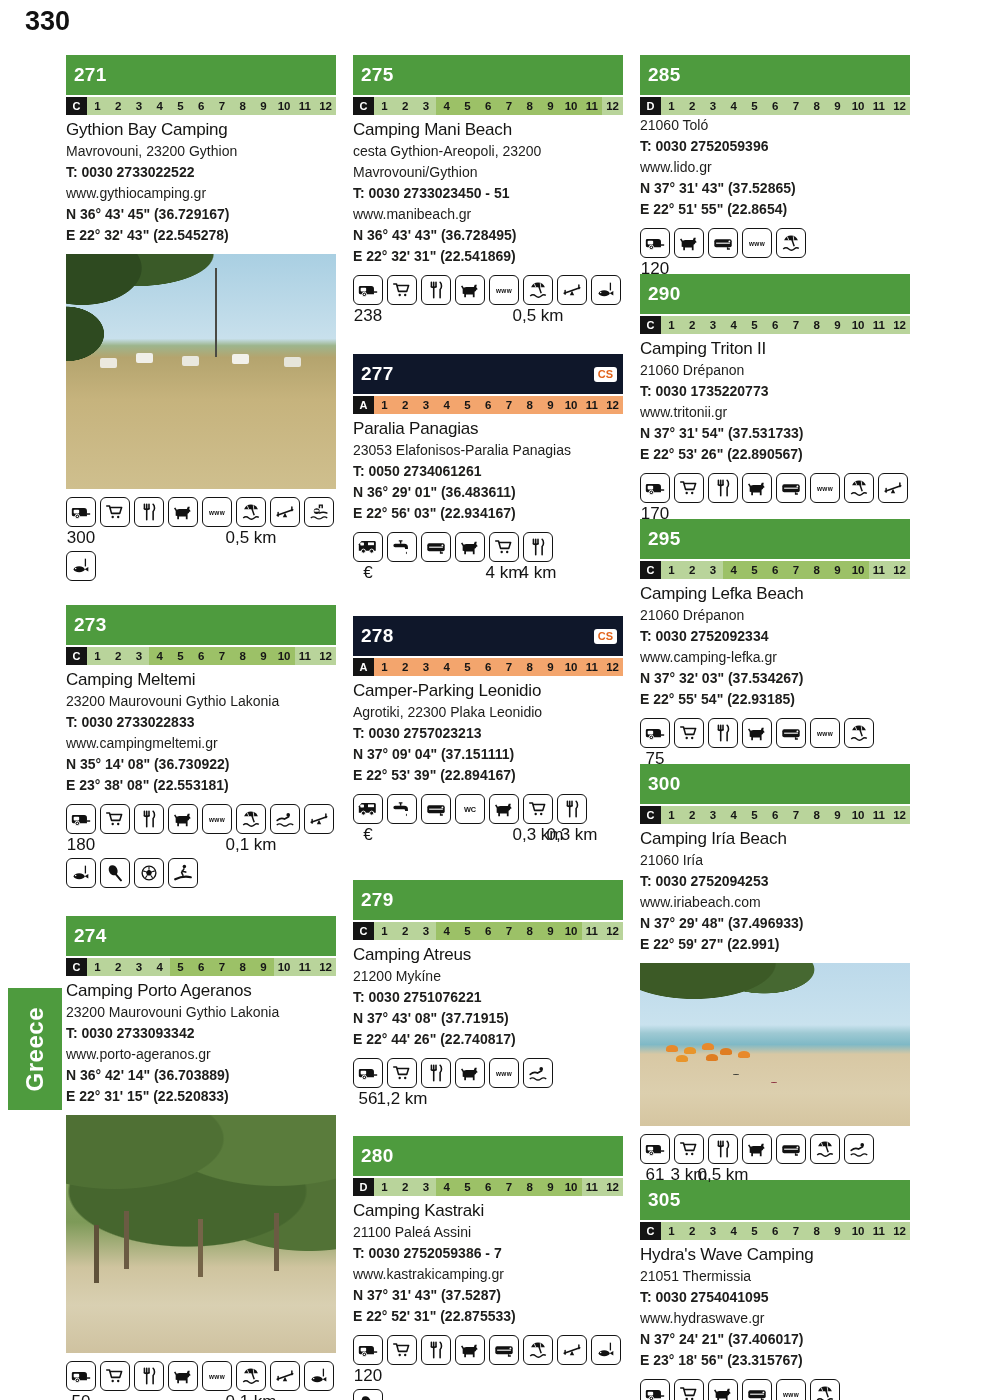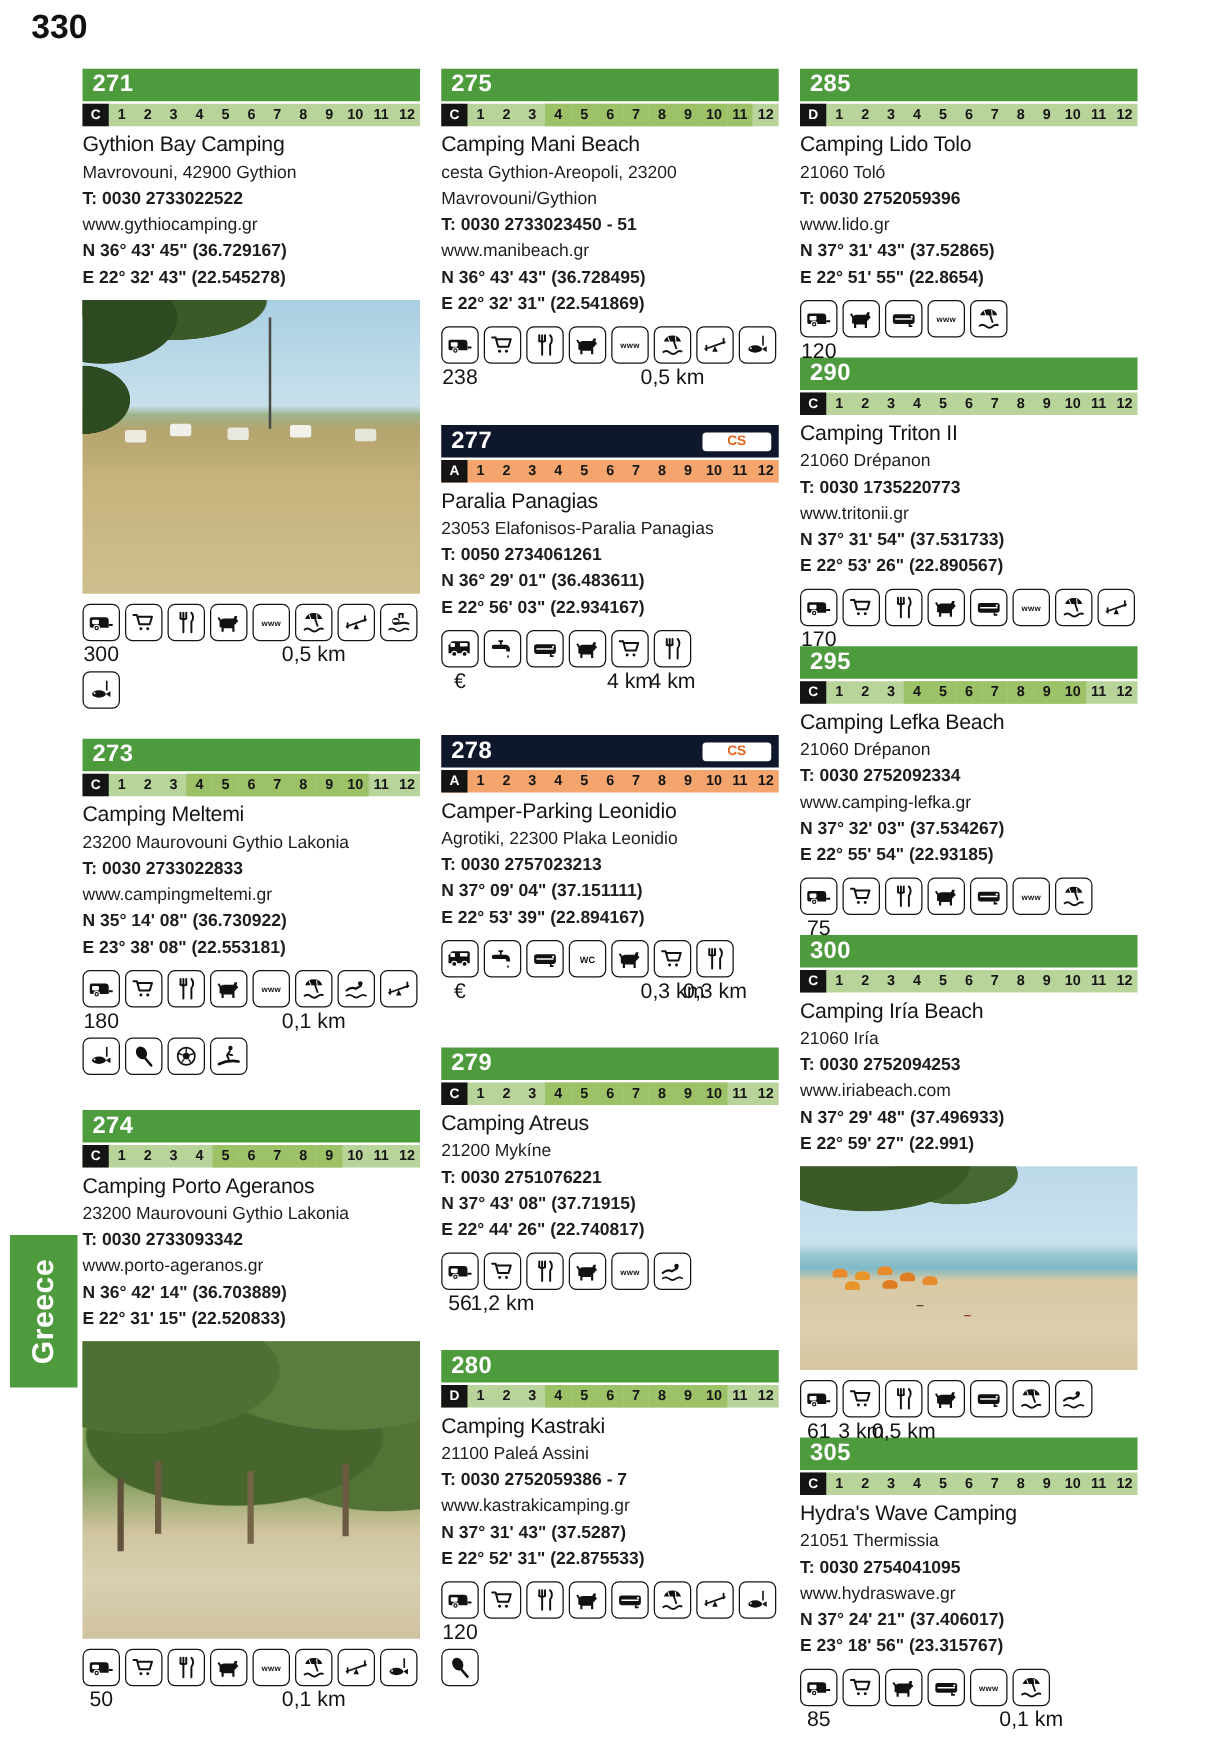--- a/index.html
+++ b/index.html
@@ -15,25 +15,25 @@
   #columns{position:absolute;inset:0;}
   .column{position:absolute;top:55px;width:270px;}
   .col1{left:66px}.col2{left:353px}.col3{left:640px}
   .entry{margin-bottom:0;}
   .col1 .entry:nth-child(1){margin-bottom:8px}
   .col1 .entry:nth-child(2){margin-bottom:12px}
   .col2 .entry:nth-child(1){margin-bottom:33px}
   .col2 .entry:nth-child(2){margin-bottom:38px}
   .col2 .entry:nth-child(3){margin-bottom:40px}
   .col2 .entry:nth-child(4){margin-bottom:32px}
-  .head{height:26px;display:flex;align-items:center;justify-content:space-between;padding:0 6px 0 8px;}
+  .head{height:40px;display:flex;align-items:center;justify-content:space-between;padding:0 6px 0 8px;}
   .head.green{background:#4e9b3e}
   .head.orange{background:#0f172a}
   .head .num{color:#fff;font-size:19px;font-weight:bold;letter-spacing:.3px;}
-  .cs{background:#fff;color:#e2641c;font-size:11px;font-weight:bold;padding:1px 20px;border-radius:3px;line-height:13px;}
+  .cs{background:#fff;color:#e2641c;font-size:11px;font-weight:bold;padding:1px 4px;border-radius:3px;line-height:13px;}
   .months{height:18px;display:flex;margin-top:2px;}
   .months.green{background:#b9d49b}
   .months.orange{background:#f3a56d}
   .mletter{width:21px;background:#141414;color:#fff;display:flex;align-items:center;justify-content:center;
     font-size:11px;font-weight:bold;}
   .mcell{flex:1;display:flex;align-items:center;justify-content:center;font-size:11.5px;font-weight:bold;color:#161616;}
   .months.green .mcell.hl{background:#9cc167}
   .name{font-size:17px;font-weight:normal;margin:4px 0 1px;letter-spacing:-.2px;line-height:21px;color:#141412;}
   .line{font-size:14px;line-height:21px;}
   .line.b{font-weight:bold;}
@@ -93,21 +93,21 @@
           <span class="mcell">5</span>
           <span class="mcell">6</span>
           <span class="mcell">7</span>
           <span class="mcell">8</span>
           <span class="mcell">9</span>
           <span class="mcell">10</span>
           <span class="mcell">11</span>
           <span class="mcell">12</span>
         </div>
         <div class="name">Gythion Bay Camping</div>
-        <div class="line">Mavrovouni, 42900 Gythion</div>
+        <div class="line">Mavrovouni, 23200 Gythion</div>
         <div class="line b">T: 0030 2733022522</div>
         <div class="line">www.gythiocamping.gr</div>
         <div class="line b">N 36° 43' 45" (36.729167)</div>
         <div class="line b">E 22° 32' 43" (22.545278)</div>
         <div class="photo photo-campsite-beach"></div>
         <div class="icons">
           <div class="iconwrap">
             <div class="iconbox">
               <svg viewBox="0 0 24 24">
                 <path d="M2.5 7.5h13a3 3 0 0 1 3 3v6h-15a1.5 1.5 0 0 1-1.5-1.5v-6a1.5 1.5 0 0 1 1.5-1.5z" fill="#111"></path>
@@ -939,21 +939,20 @@
           <span class="mcell">4</span>
           <span class="mcell">5</span>
           <span class="mcell">6</span>
           <span class="mcell">7</span>
           <span class="mcell">8</span>
           <span class="mcell">9</span>
           <span class="mcell">10</span>
           <span class="mcell">11</span>
           <span class="mcell">12</span>
         </div>
-        <div class="name">Camping Lido Tolo</div>
         <div class="line">21060 Toló</div>
         <div class="line b">T: 0030 2752059396</div>
         <div class="line">www.lido.gr</div>
         <div class="line b">N 37° 31' 43" (37.52865)</div>
         <div class="line b">E 22° 51' 55" (22.8654)</div>
         <div class="icons">
           <div class="iconwrap">
             <div class="iconbox">
               <svg viewBox="0 0 24 24">
                 <path d="M2.5 7.5h13a3 3 0 0 1 3 3v6h-15a1.5 1.5 0 0 1-1.5-1.5v-6a1.5 1.5 0 0 1 1.5-1.5z" fill="#111"></path>

